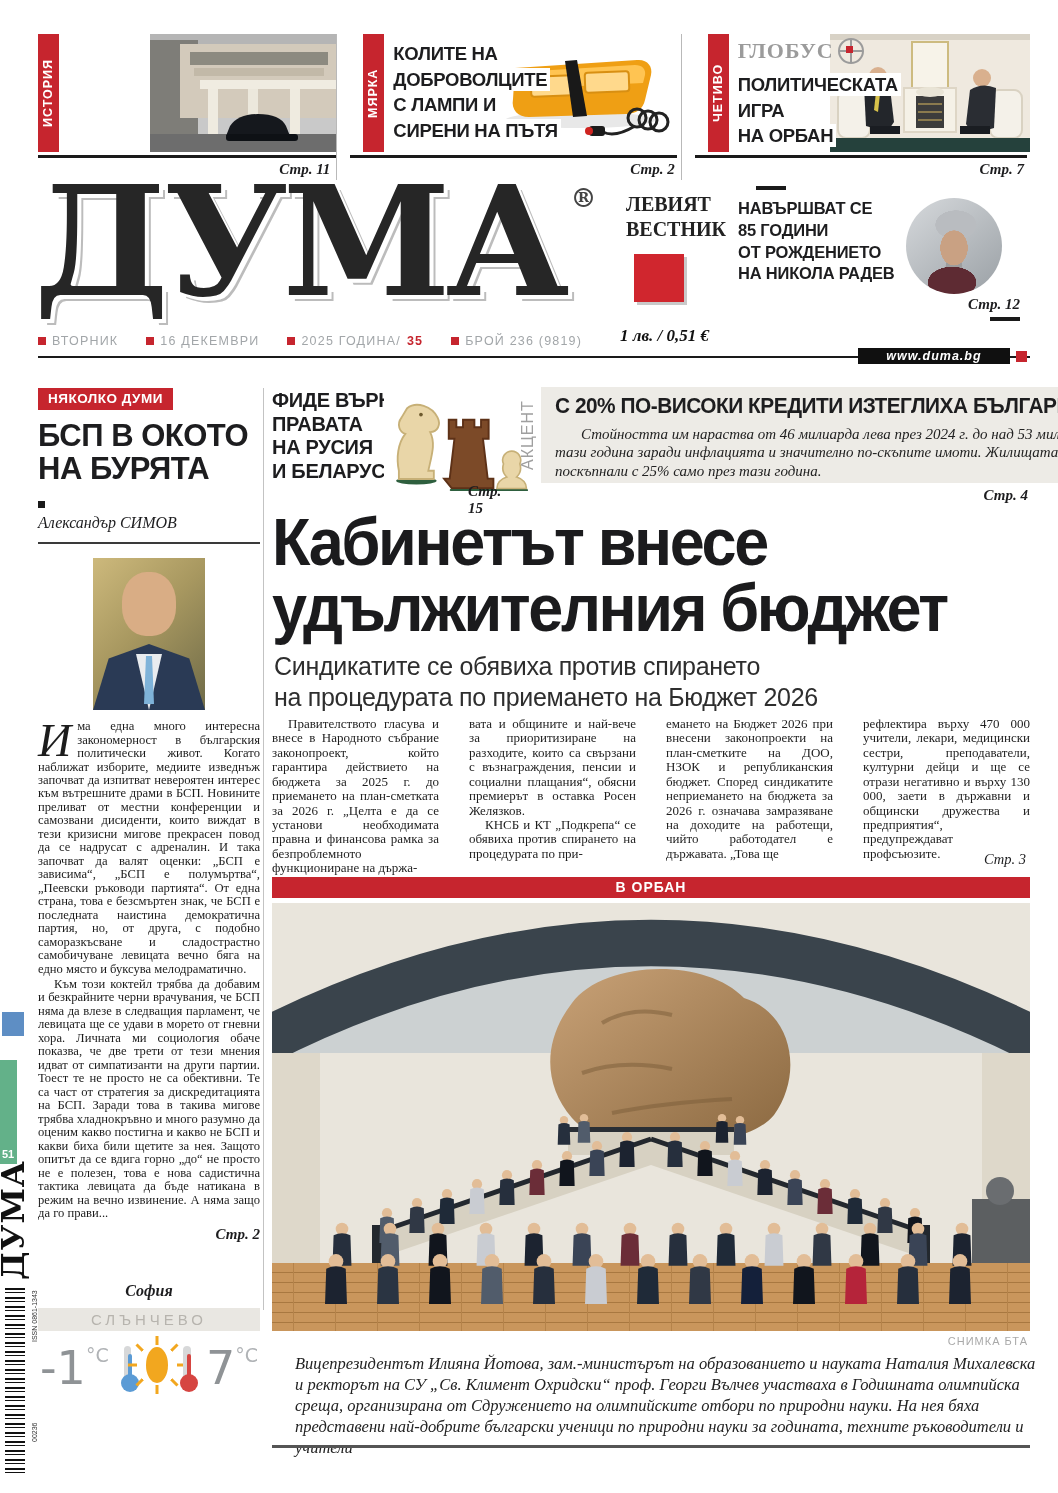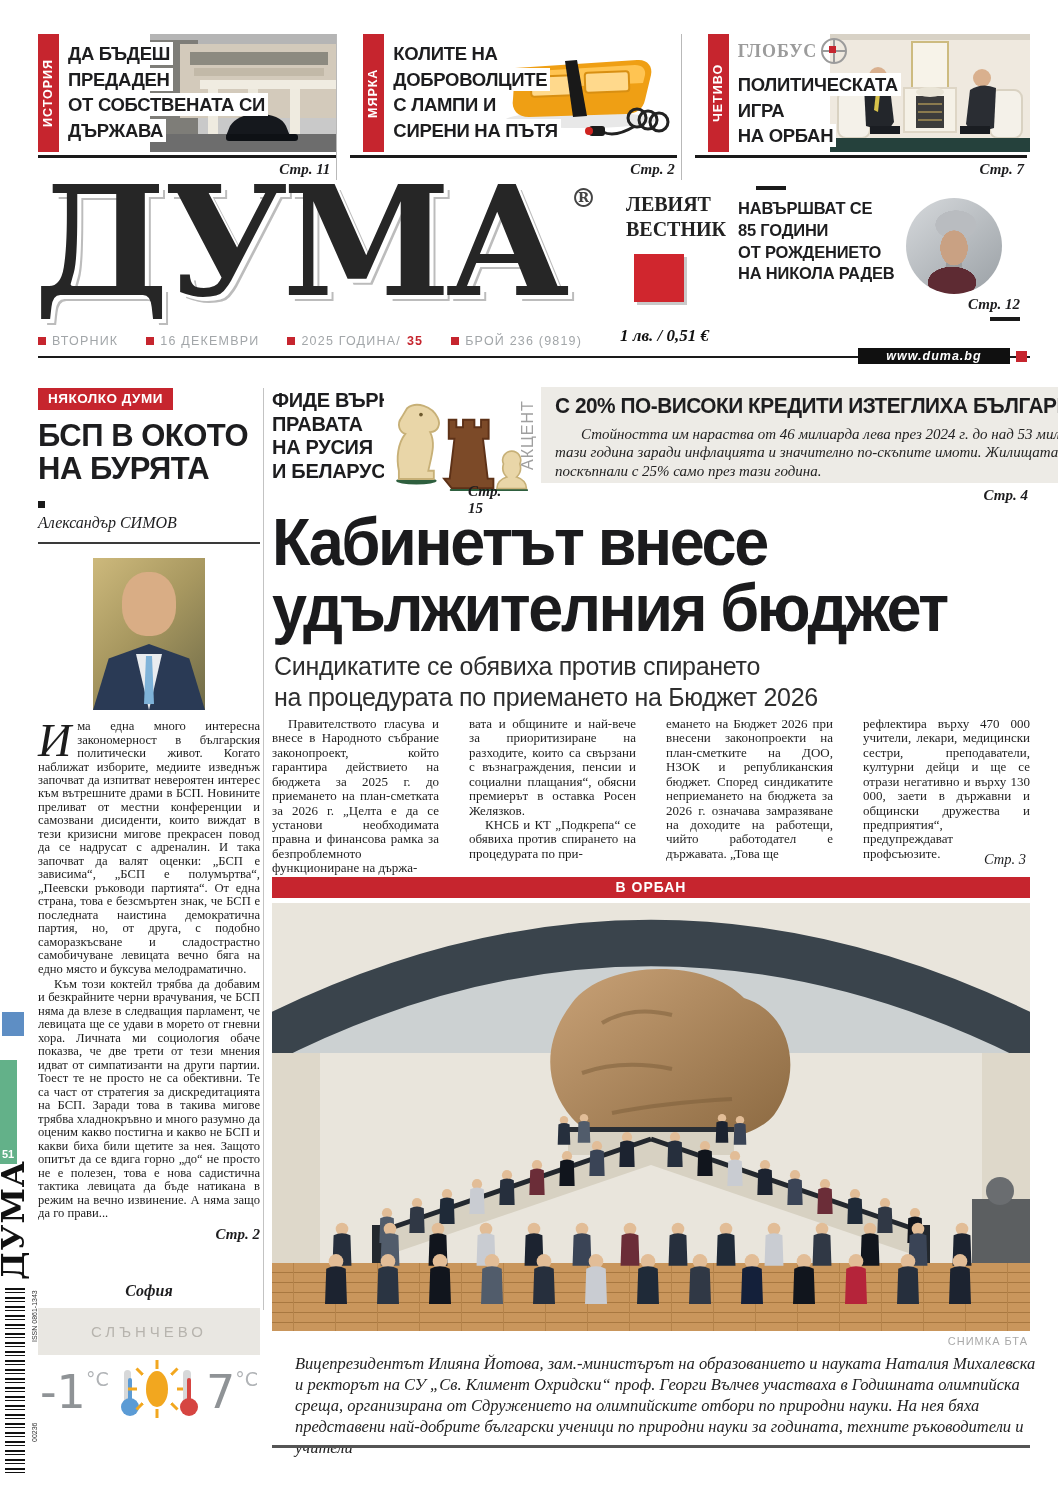--- a/index.html
+++ b/index.html
@@ -16,21 +16,21 @@
          font-weight:700;font-size:12.5px;letter-spacing:1px;writing-mode:vertical-rl;
          transform:rotate(180deg);text-align:center;line-height:21px;}
   .t-hl{position:absolute;left:30px;top:7px;z-index:2;font-weight:700;font-size:18.5px;
         line-height:1.38;letter-spacing:-0.3px;}
   .t-hl span{background:#fff;padding:1px 3px 1px 0;-webkit-box-decoration-break:clone;box-decoration-break:clone;}
   .t-img{position:absolute;right:0;top:0;z-index:1;}
   .t-rule{position:absolute;left:0;top:121px;width:100%;border-top:3px solid #1a1a1a;}
   .t-page{position:absolute;right:6px;top:127px;font-family:"Liberation Serif",serif;
           font-style:italic;font-weight:700;font-size:15px;}
   .globus-row{position:absolute;left:30px;top:4px;z-index:2;display:flex;align-items:center;gap:4px;}
-  .globus-txt{font-family:"Liberation Serif",serif;font-weight:700;font-size:18px;color:#9b9b9b;letter-spacing:1px;}
+  .globus-txt{font-family:"Liberation Serif",serif;font-weight:700;font-size:22px;color:#9b9b9b;letter-spacing:1px;}
   .globe{width:22px;height:22px;border:2px solid #9b9b9b;border-radius:50%;position:relative;background:
          linear-gradient(#9b9b9b,#9b9b9b) 50% 0/2px 100% no-repeat,
          linear-gradient(#9b9b9b,#9b9b9b) 0 50%/100% 2px no-repeat;}
   .globe::after{content:"";position:absolute;left:6px;top:6px;width:7px;height:7px;background:#c6252e;}
 
   
   #masthead{position:absolute;left:38px;top:180px;width:992px;height:188px;}
   #logo{position:absolute;left:-4px;top:-14px;font-family:"DejaVu Serif",serif;font-weight:700;
         font-size:152px;line-height:1;letter-spacing:-5px;color:#262626;
         text-shadow:4px 4px 0 #fff,6px 6px 0 #bcbcbc;}
@@ -85,21 +85,21 @@
            text-align:justify;color:#1c1c1c;}
   #op-body .dropcap{float:left;font-family:"Liberation Serif",serif;font-style:italic;font-size:46px;
                     line-height:.78;padding:3px 6px 0 0;}
   #op-body p{margin:0;}
   #op-body p+p{text-indent:16px;margin-top:2px;}
   #op-page{margin-top:6px;text-align:right;font-family:"Liberation Serif",serif;font-style:italic;
            font-weight:700;font-size:15px;}
   #weather{margin-top:39px;}
   #w-city{text-align:center;font-family:"Liberation Serif",serif;font-style:italic;font-weight:700;font-size:16px;}
   #w-bar{margin-top:8px;background:#e9e7e2;color:#b7b4ae;text-align:center;font-size:15px;
-         letter-spacing:4px;padding:15px 0;}
+         letter-spacing:4px;padding:3px 0;}
   #w-row{margin-top:14px;display:flex;align-items:center;justify-content:flex-start;padding:0 2px;gap:13px;}
   .temp{font-family:"DejaVu Sans",sans-serif;font-size:46px;color:#8f9396;line-height:1;}
   .temp sup{font-size:19px;color:#b0b3b6;vertical-align:22px;}
   .thermo{width:12px;height:34px;border-radius:6px;background:#d7d8d9;position:relative;margin:0 2px 10px;}
   .thermo .fill{position:absolute;left:4px;top:8px;width:4px;height:24px;border-radius:2px;}
   .thermo .bulb{position:absolute;left:-3px;bottom:-12px;width:18px;height:18px;border-radius:50%;}
   .thermo.cold .fill,.thermo.cold .bulb{background:#5b9bd5;}
   .thermo.warm .fill,.thermo.warm .bulb{background:#d64541;}
   .sun{width:36px;height:36px;border-radius:50%;background:#f2a71f;position:relative;margin-bottom:6px;}
   .ray{position:absolute;left:50%;top:50%;width:58px;height:3px;
@@ -176,24 +176,20 @@
           <rect x="40" y="18" width="138" height="13" fill="#8c8a80"></rect>
           <rect x="44" y="34" width="130" height="8" fill="#c2b9a8"></rect>
           <rect x="50" y="46" width="136" height="9" fill="#f0ece1"></rect>
           <rect x="58" y="55" width="10" height="50" fill="#efebe0"></rect>
           <rect x="98" y="55" width="10" height="50" fill="#ece8dc"></rect>
           <rect x="140" y="55" width="10" height="50" fill="#efebe0"></rect>
           <rect x="0" y="100" width="186" height="18" fill="#6d6d6d"></rect>
           <path d="M80 92 q8 -12 28 -12 q22 0 28 12 l4 10 l-64 0 Z" fill="#15181d"></path>
           <rect x="76" y="100" width="72" height="7" rx="3" fill="#0e1115"></rect>
         </svg>
-        <div class="t-hl"><span class="prewrap">ДА БЪДЕШ
-ПРЕДАДЕН
-ОТ СОБСТВЕНАТА СИ
-ДЪРЖАВА</span></div>
       </div>
       <div class="t-rule"></div>
       <div class="t-page">Стр. 11</div>
     </div>
 
     <div class="teaser" style="width:340px;padding-left:13px;">
       <div class="t-main">
         <div class="t-tag" style="left:13px;">МЯРКА</div>
         <svg class="t-img" width="196" height="118" viewBox="0 0 196 118">
           <rect width="196" height="118" fill="#ffffff"></rect>

